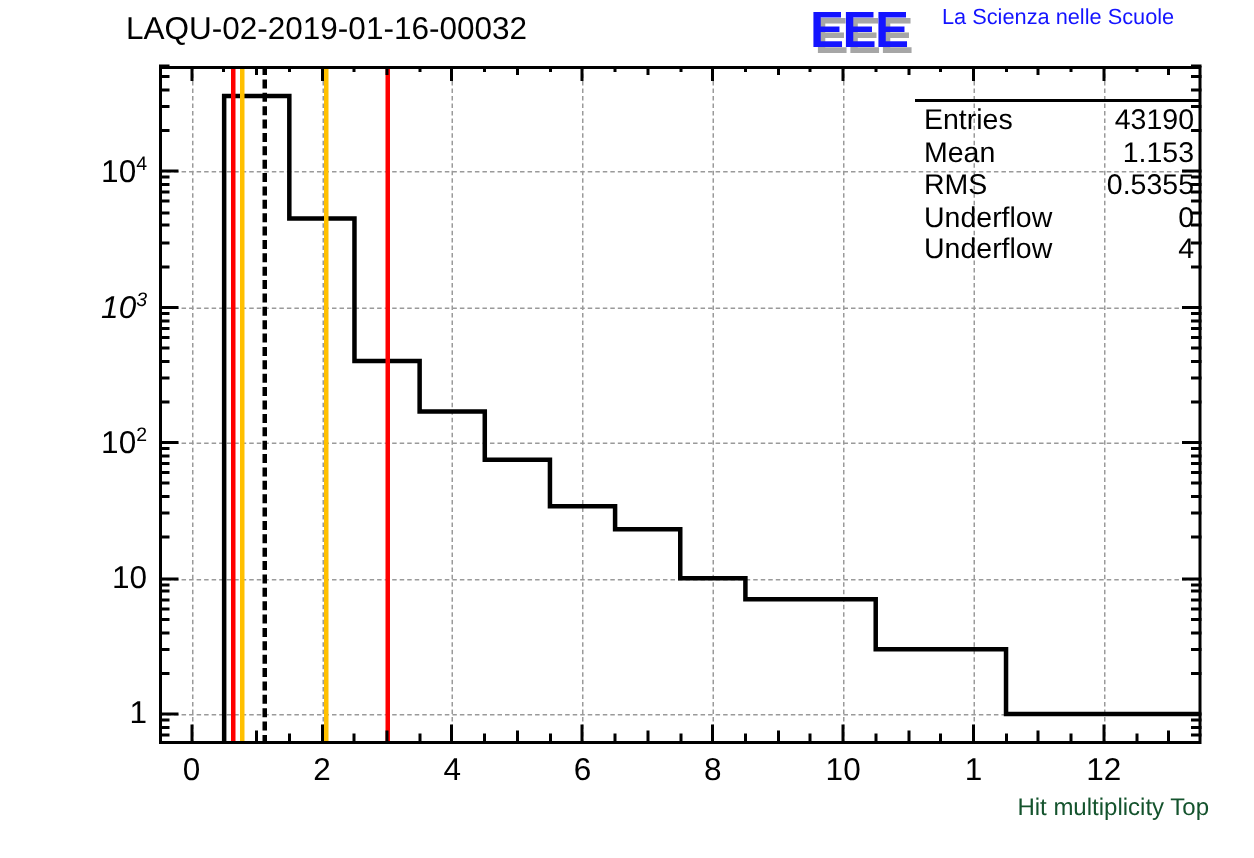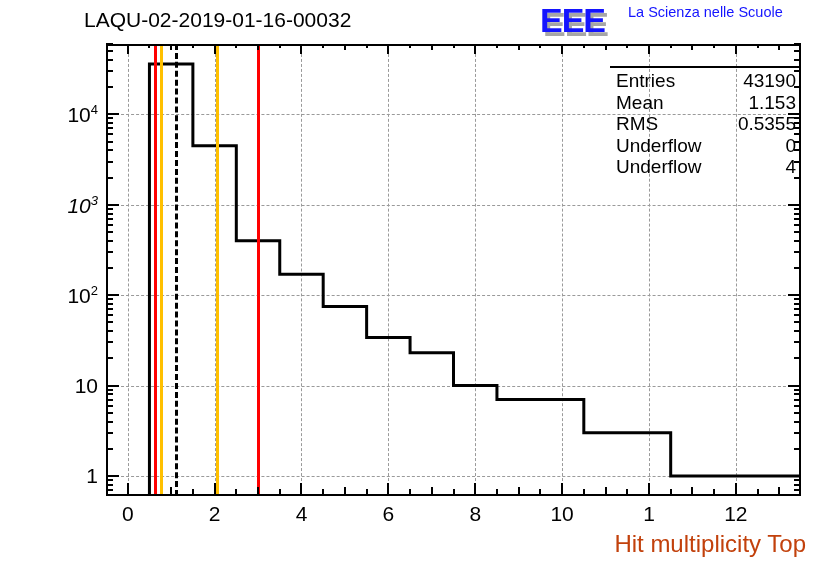--- a/index.html
+++ b/index.html
@@ -22,21 +22,21 @@
   .gridline-h{position:absolute;left:0;width:695px;height:0;border-top:1px dashed #9a9a9a;}
   .gridline-v{position:absolute;top:0;height:452px;width:0;border-left:1px dashed #9a9a9a;}
 
   
   .tk{position:absolute;background:#000;}
 
   .xlab{position:absolute;font-size:21px;color:#000;text-align:center;transform:translateX(-50%);}
   .ylab{position:absolute;font-size:21px;color:#000;text-align:right;transform:translateY(-50%);}
   .ylab sup{font-size:13px;vertical-align:super;}
 
-  .axis-title-x{position:absolute;right:30px;top:530px;font-size:24px;color:#c2410c;white-space:nowrap;}
+  .axis-title-x{position:absolute;right:30px;top:530px;font-size:16px;color:#14532d;white-space:nowrap;}
 
   
   svg.hist{position:absolute;left:0;top:0;}
 
   
   .vline{position:absolute;top:0;height:452px;}
   .vline.red{border-left:3px solid #ff0000;}
   .vline.orange{border-left:3px solid #ffc000;}
   .vline.dashed{border-left:3px dashed #000000;}
 

